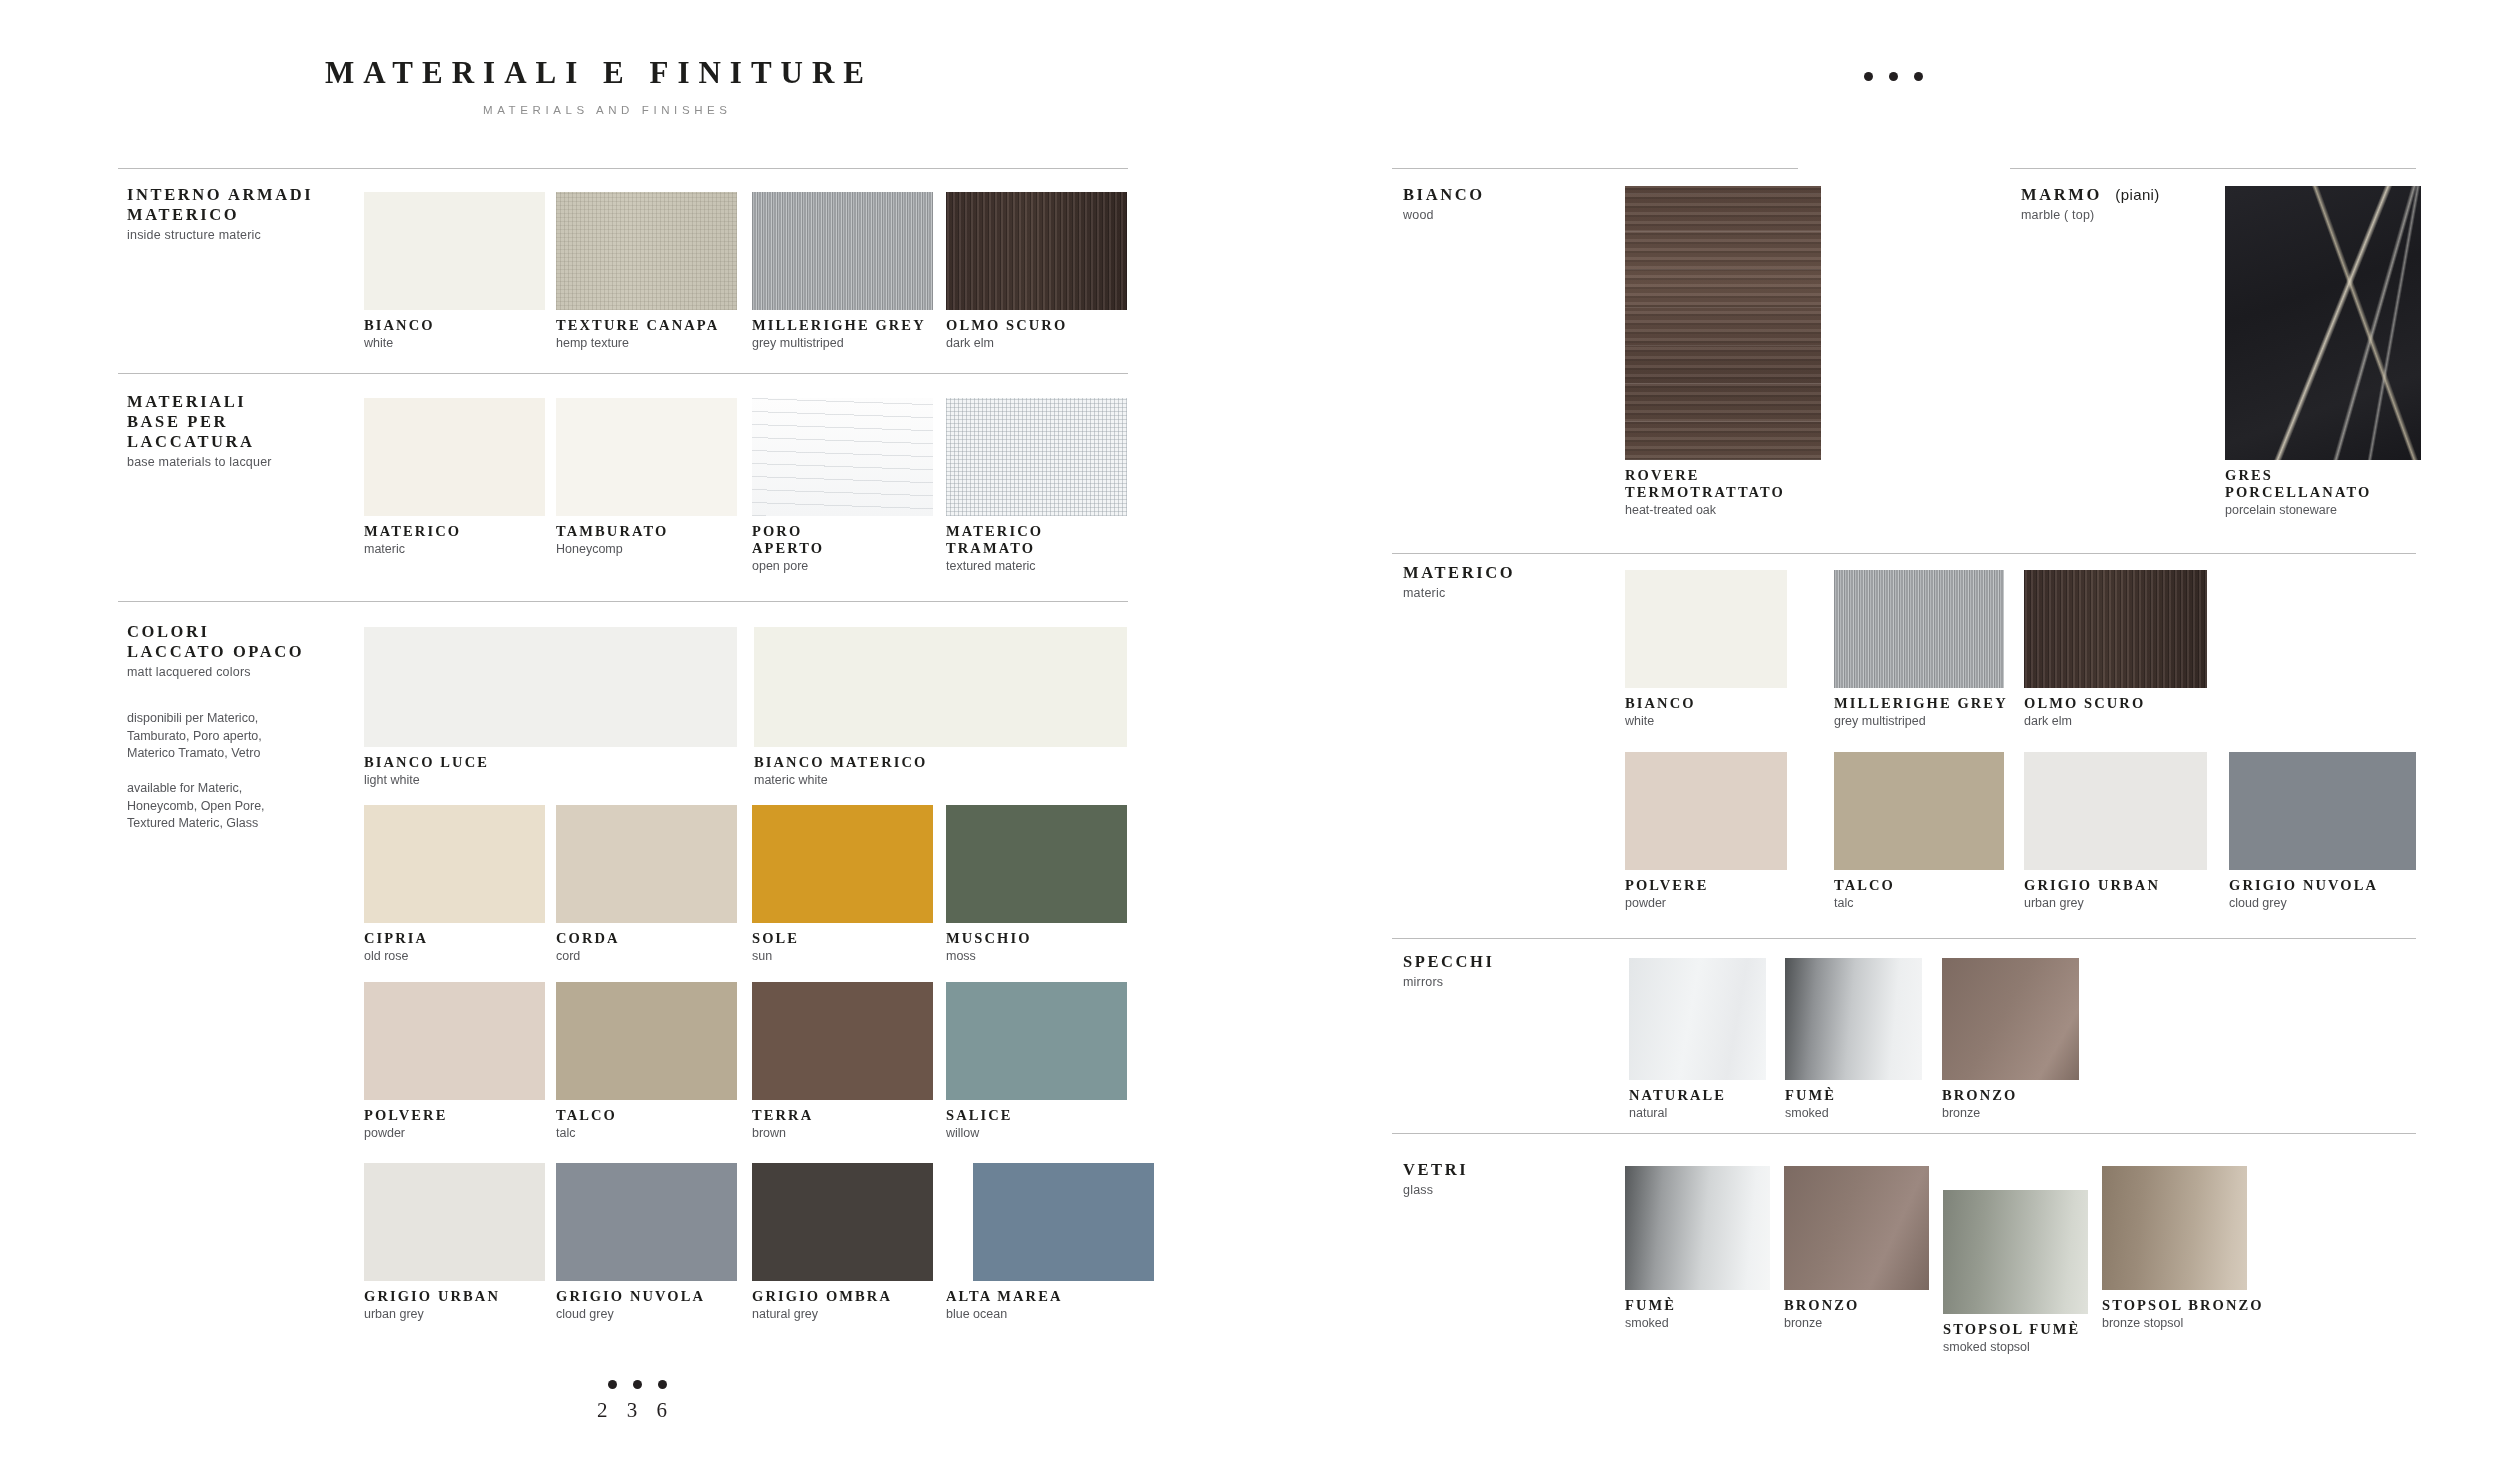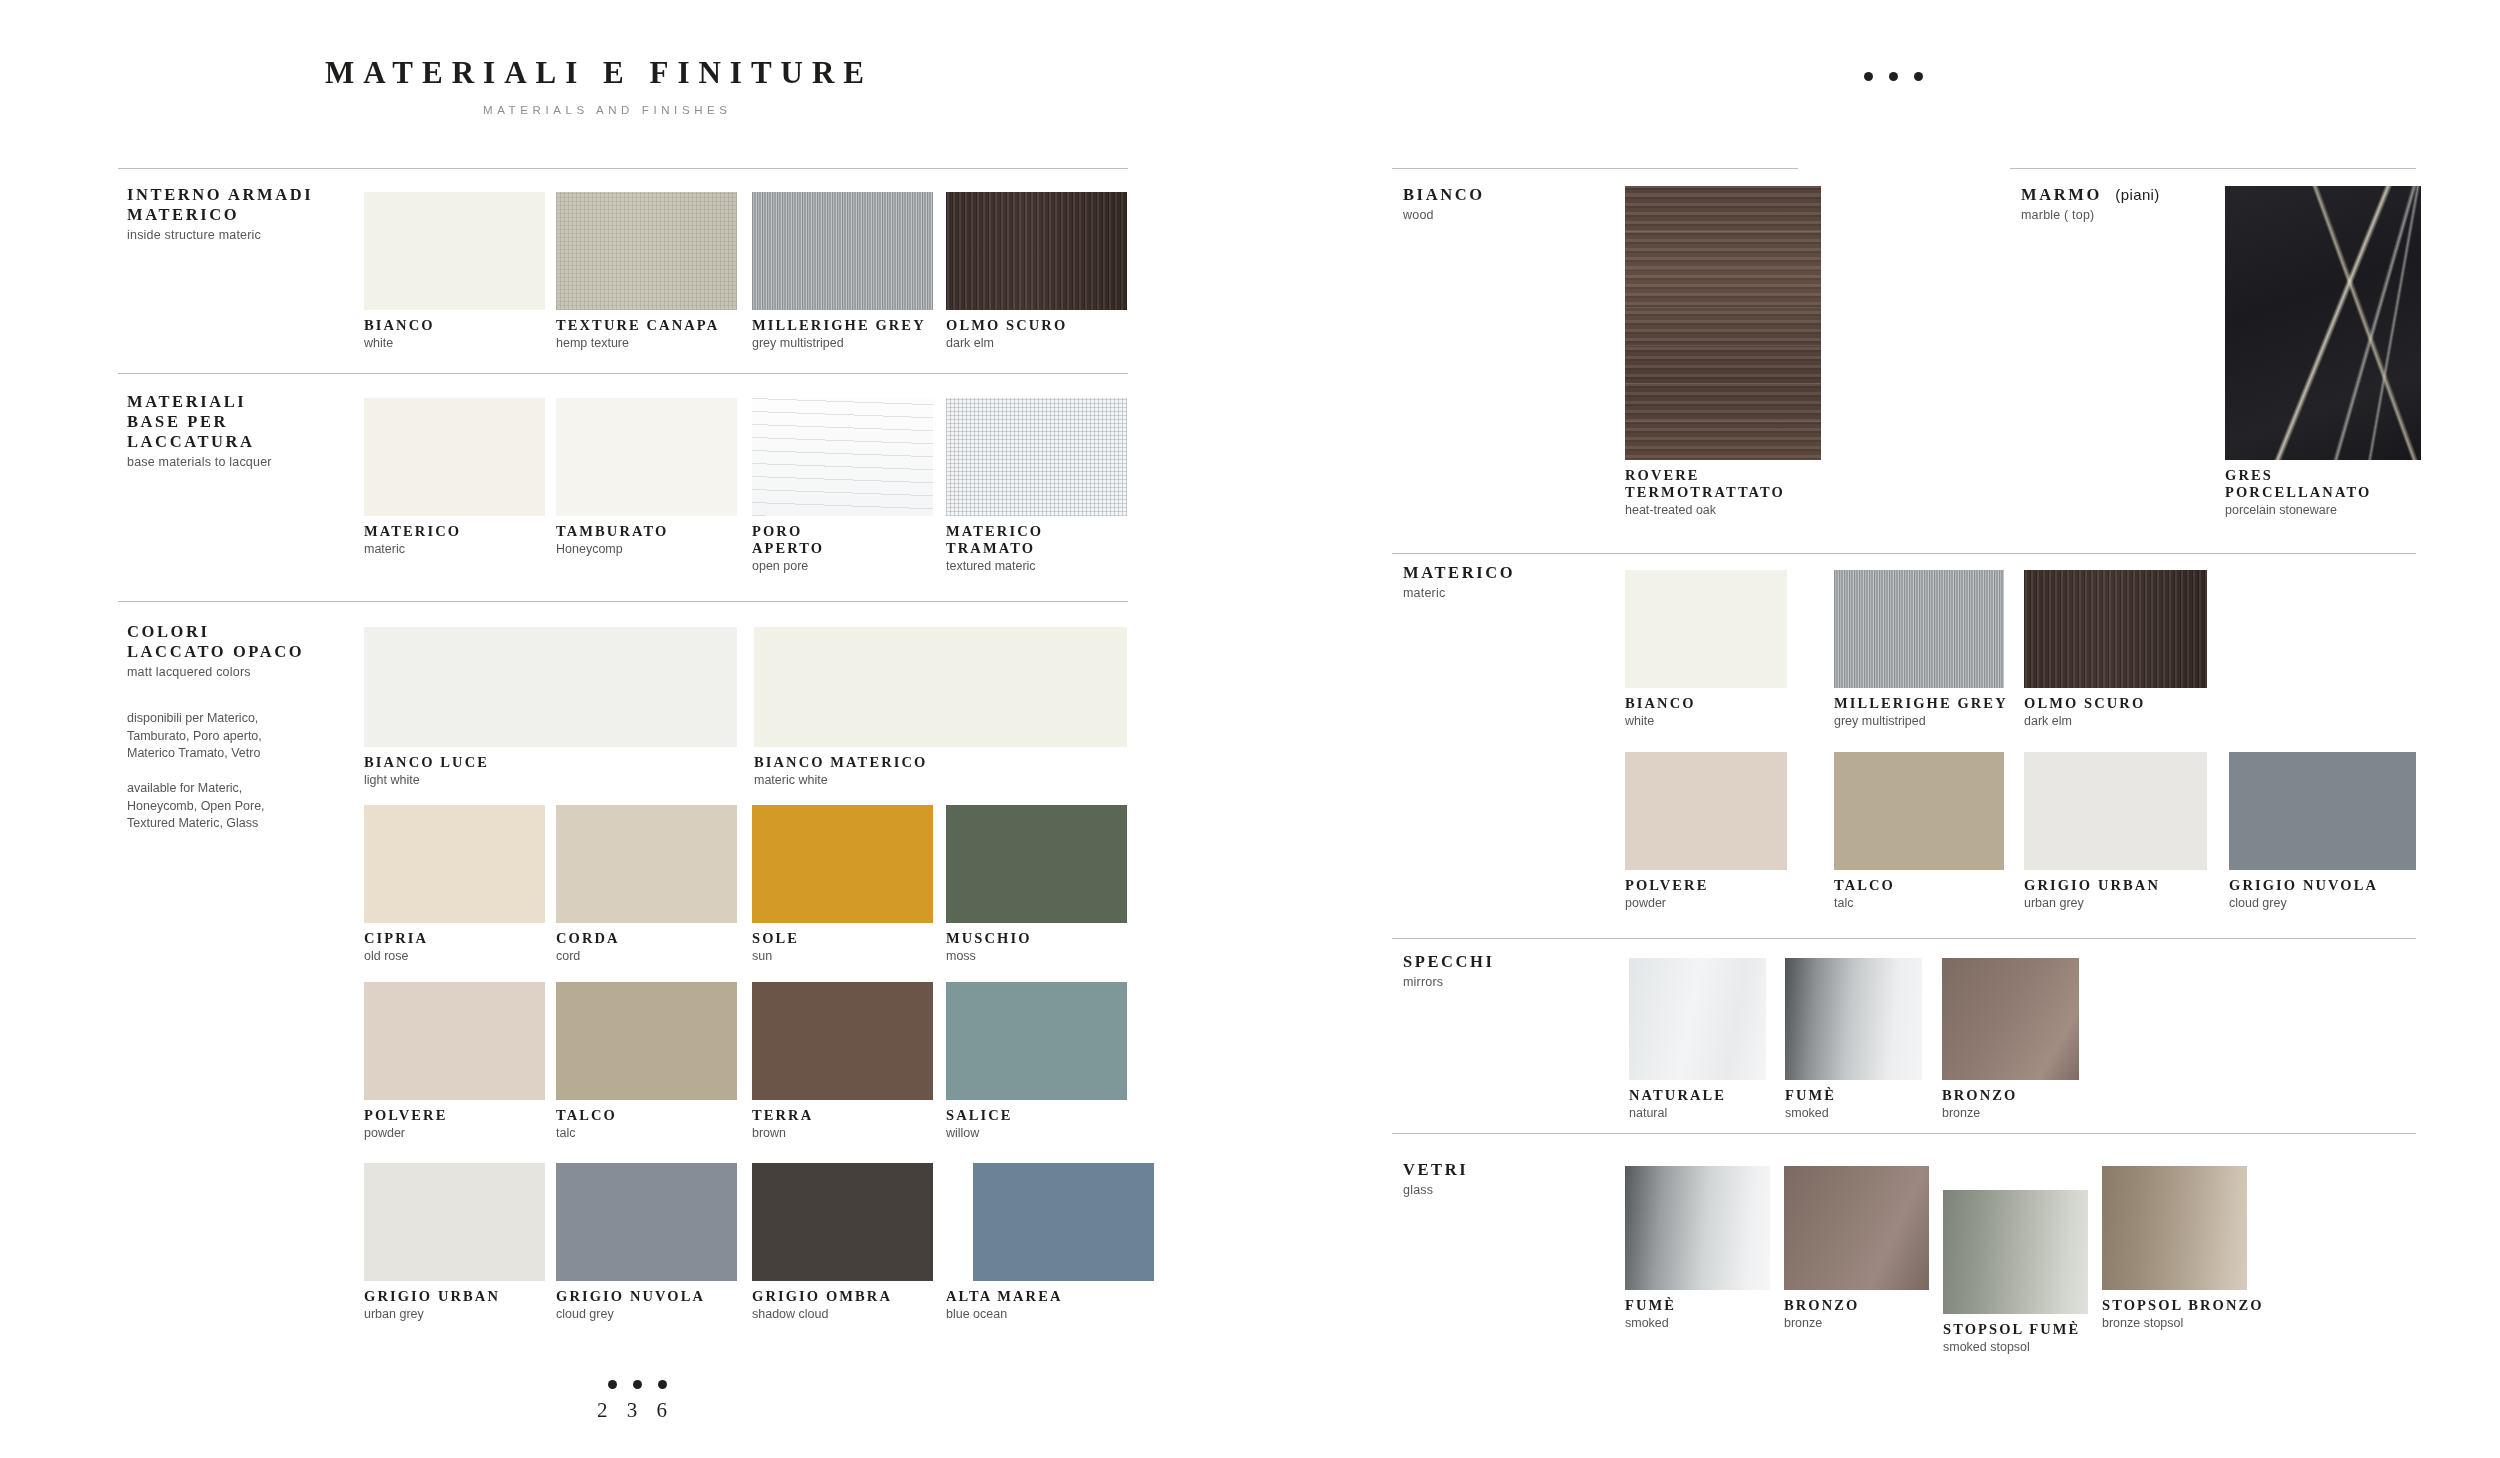--- a/index.html
+++ b/index.html
@@ -258,21 +258,21 @@
     <span class="chip" style="background:#868d96"></span>
     <div class="cap">
       <div class="n">GRIGIO NUVOLA</div>
       <div class="e">cloud grey</div>
     </div>
   </div>
   <div class="sw" style="left:752px;top:1163px;width:181px;height:118px;">
     <span class="chip" style="background:#45403c"></span>
     <div class="cap">
       <div class="n">GRIGIO OMBRA</div>
-      <div class="e">shadow cloud</div>
+      <div class="e">natural grey</div>
     </div>
   </div>
   <div class="sw" style="left:946px;top:1163px;width:181px;height:118px;padding-left:27px;">
     <span class="chip" style="background:#6c8296"></span>
     <div class="cap">
       <div class="n">ALTA MAREA</div>
       <div class="e">blue ocean</div>
     </div>
   </div>
 

